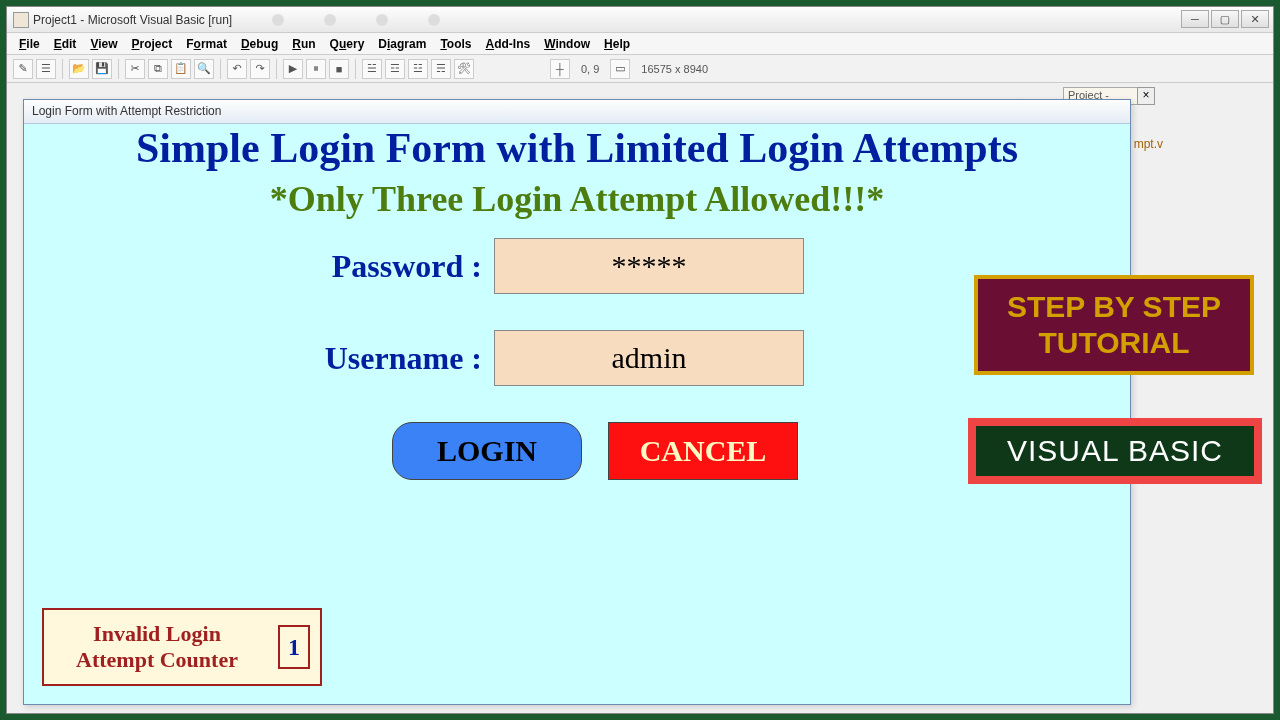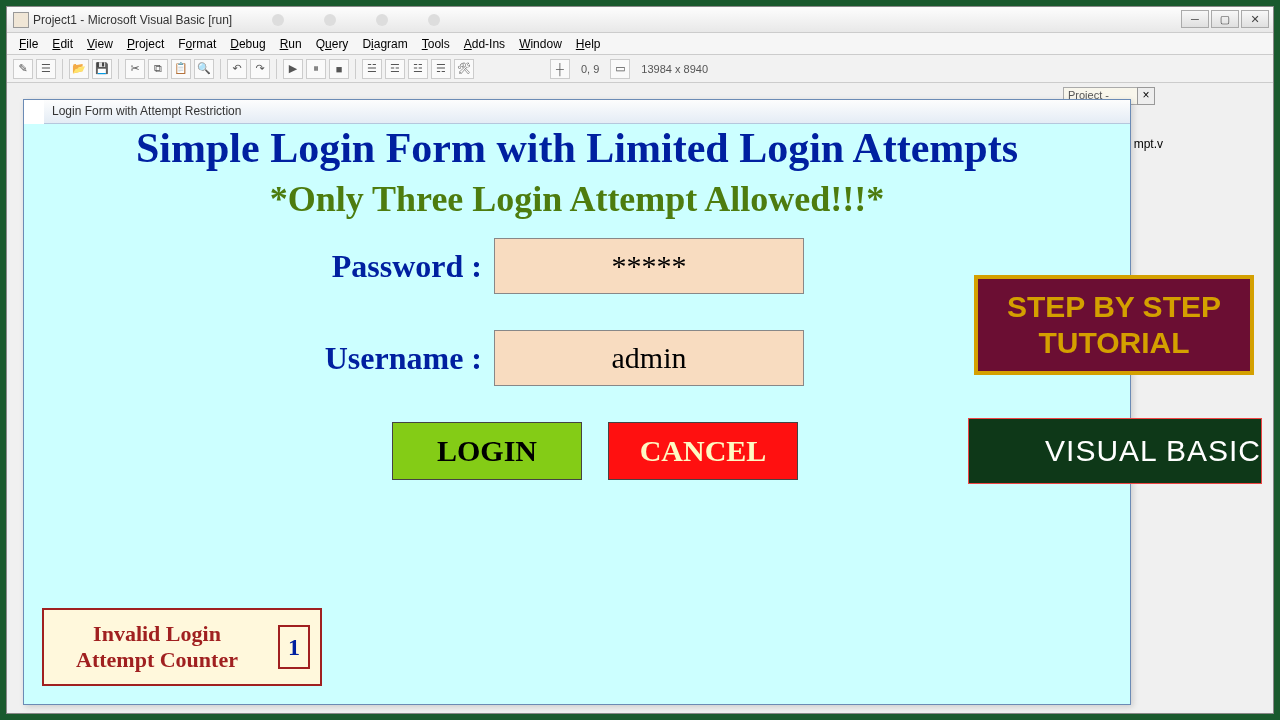--- a/index.html
+++ b/index.html
@@ -58,20 +58,21 @@
 .tab-dot { width: 12px; height: 12px; border-radius: 50%; background: #ddd; display: inline-block; }
 .menubar {
   height: 22px;
   background: #f6f6f6;
   border-bottom: 1px solid #ccc;
   display: flex;
   align-items: center;
   font-size: 12px;
   padding: 0 6px;
   gap: 2px;
+  font-weight: bold;
 }
 .menubar span { padding: 2px 6px; }
 .menubar span u { text-decoration: underline; }
 .toolbar {
   height: 28px;
   background: #f2f2f2;
   border-bottom: 1px solid #ccc;
   display: flex;
   align-items: center;
   font-size: 11px;
@@ -110,21 +111,21 @@
   font-size: 12px;
   text-align: center;
   line-height: 14px;
   z-index: 1;
 }
 .side-label {
   position: absolute;
   right: 110px;
   top: 130px;
   font-size: 12px;
-  color: #000000;
+  color: #a16207;
   z-index: 1;
   padding-left: 16px;
 }
 .form-window {
   position: absolute;
   top: 92px;
   left: 16px;
   width: 1108px;
   height: 606px;
   background: #fff;
@@ -132,21 +133,20 @@
   box-shadow: 2px 2px 6px rgba(0,0,0,.15);
   z-index: 5;
 }
 .form-titlebar {
   height: 24px;
   background: linear-gradient(#fdfdfd,#e4ecf5);
   border-bottom: 1px solid #b5c7dd;
   font-size: 12px;
   color: #333;
   padding: 4px 8px;
-  margin-left: 20px;
 }
 .form-body {
   background: #ccffff;
   height: calc(100% - 24px);
   position: relative;
 }
 .big-title {
   font-family: "Palatino Linotype", "Book Antiqua", serif;
   font-size: 42px;
   font-weight: bold;
@@ -193,21 +193,21 @@
 }
 .login-btn, .cancel-btn {
   width: 190px;
   height: 58px;
   font-family: "Palatino Linotype", serif;
   font-size: 30px;
   font-weight: bold;
   border: 1px solid #444;
   cursor: pointer;
 }
-.login-btn { background: #84cc16; color: #000; }
+.login-btn { background: #3b82f6; color: #000; border-radius: 20px; }
 .cancel-btn { background: #ff1010; color: #fef9c3; }
 .counter-box {
   position: absolute;
   bottom: 18px;
   left: 18px;
   width: 280px;
   height: 78px;
   background: #fff8dc;
   border: 2px solid #a02020;
   display: flex;
@@ -258,24 +258,24 @@
   color: #d4a000;
   line-height: 1.2;
 }
 .overlay-vb {
   position: absolute;
   right: 18px;
   top: 418px;
   width: 294px;
   height: 66px;
   background: #0e3818;
-  border: 1px solid #ef4444;
-  display: flex;
-  align-items: center;
-  justify-content: flex-end;
+  border: 8px solid #ef4444;
+  display: flex;
+  align-items: center;
+  justify-content: center;
   z-index: 20;
 }
 .overlay-vb span {
   font-family: "Gill Sans MT", sans-serif;
   font-size: 30px;
   font-weight: 500;
   color: #fff;
   letter-spacing: 1px;
 }
 </style>
@@ -345,21 +345,21 @@
     <div class="tb-sep"></div>
     <div class="tb-btn">☱</div>
     <div class="tb-btn">☲</div>
     <div class="tb-btn">☳</div>
     <div class="tb-btn">☴</div>
     <div class="tb-btn">🛠</div>
     <div style="width:70px"></div>
     <div class="tb-btn">┼</div>
     <span class="tb-text">0, 9</span>
     <div class="tb-btn">▭</div>
-    <span class="tb-text">13984 x 8940</span>
+    <span class="tb-text">16575 x 8940</span>
   </div>
 
   <div class="proj-tab">Project - Project1</div>
   <div class="close-x" style="right:118px;">×</div>
   <div class="side-label">mpt.v</div>
 
   <div class="form-window">
     <div class="form-titlebar">Login Form with Attempt Restriction</div>
     <div class="form-body">
       <div class="big-title">Simple Login Form with Limited Login Attempts</div>

